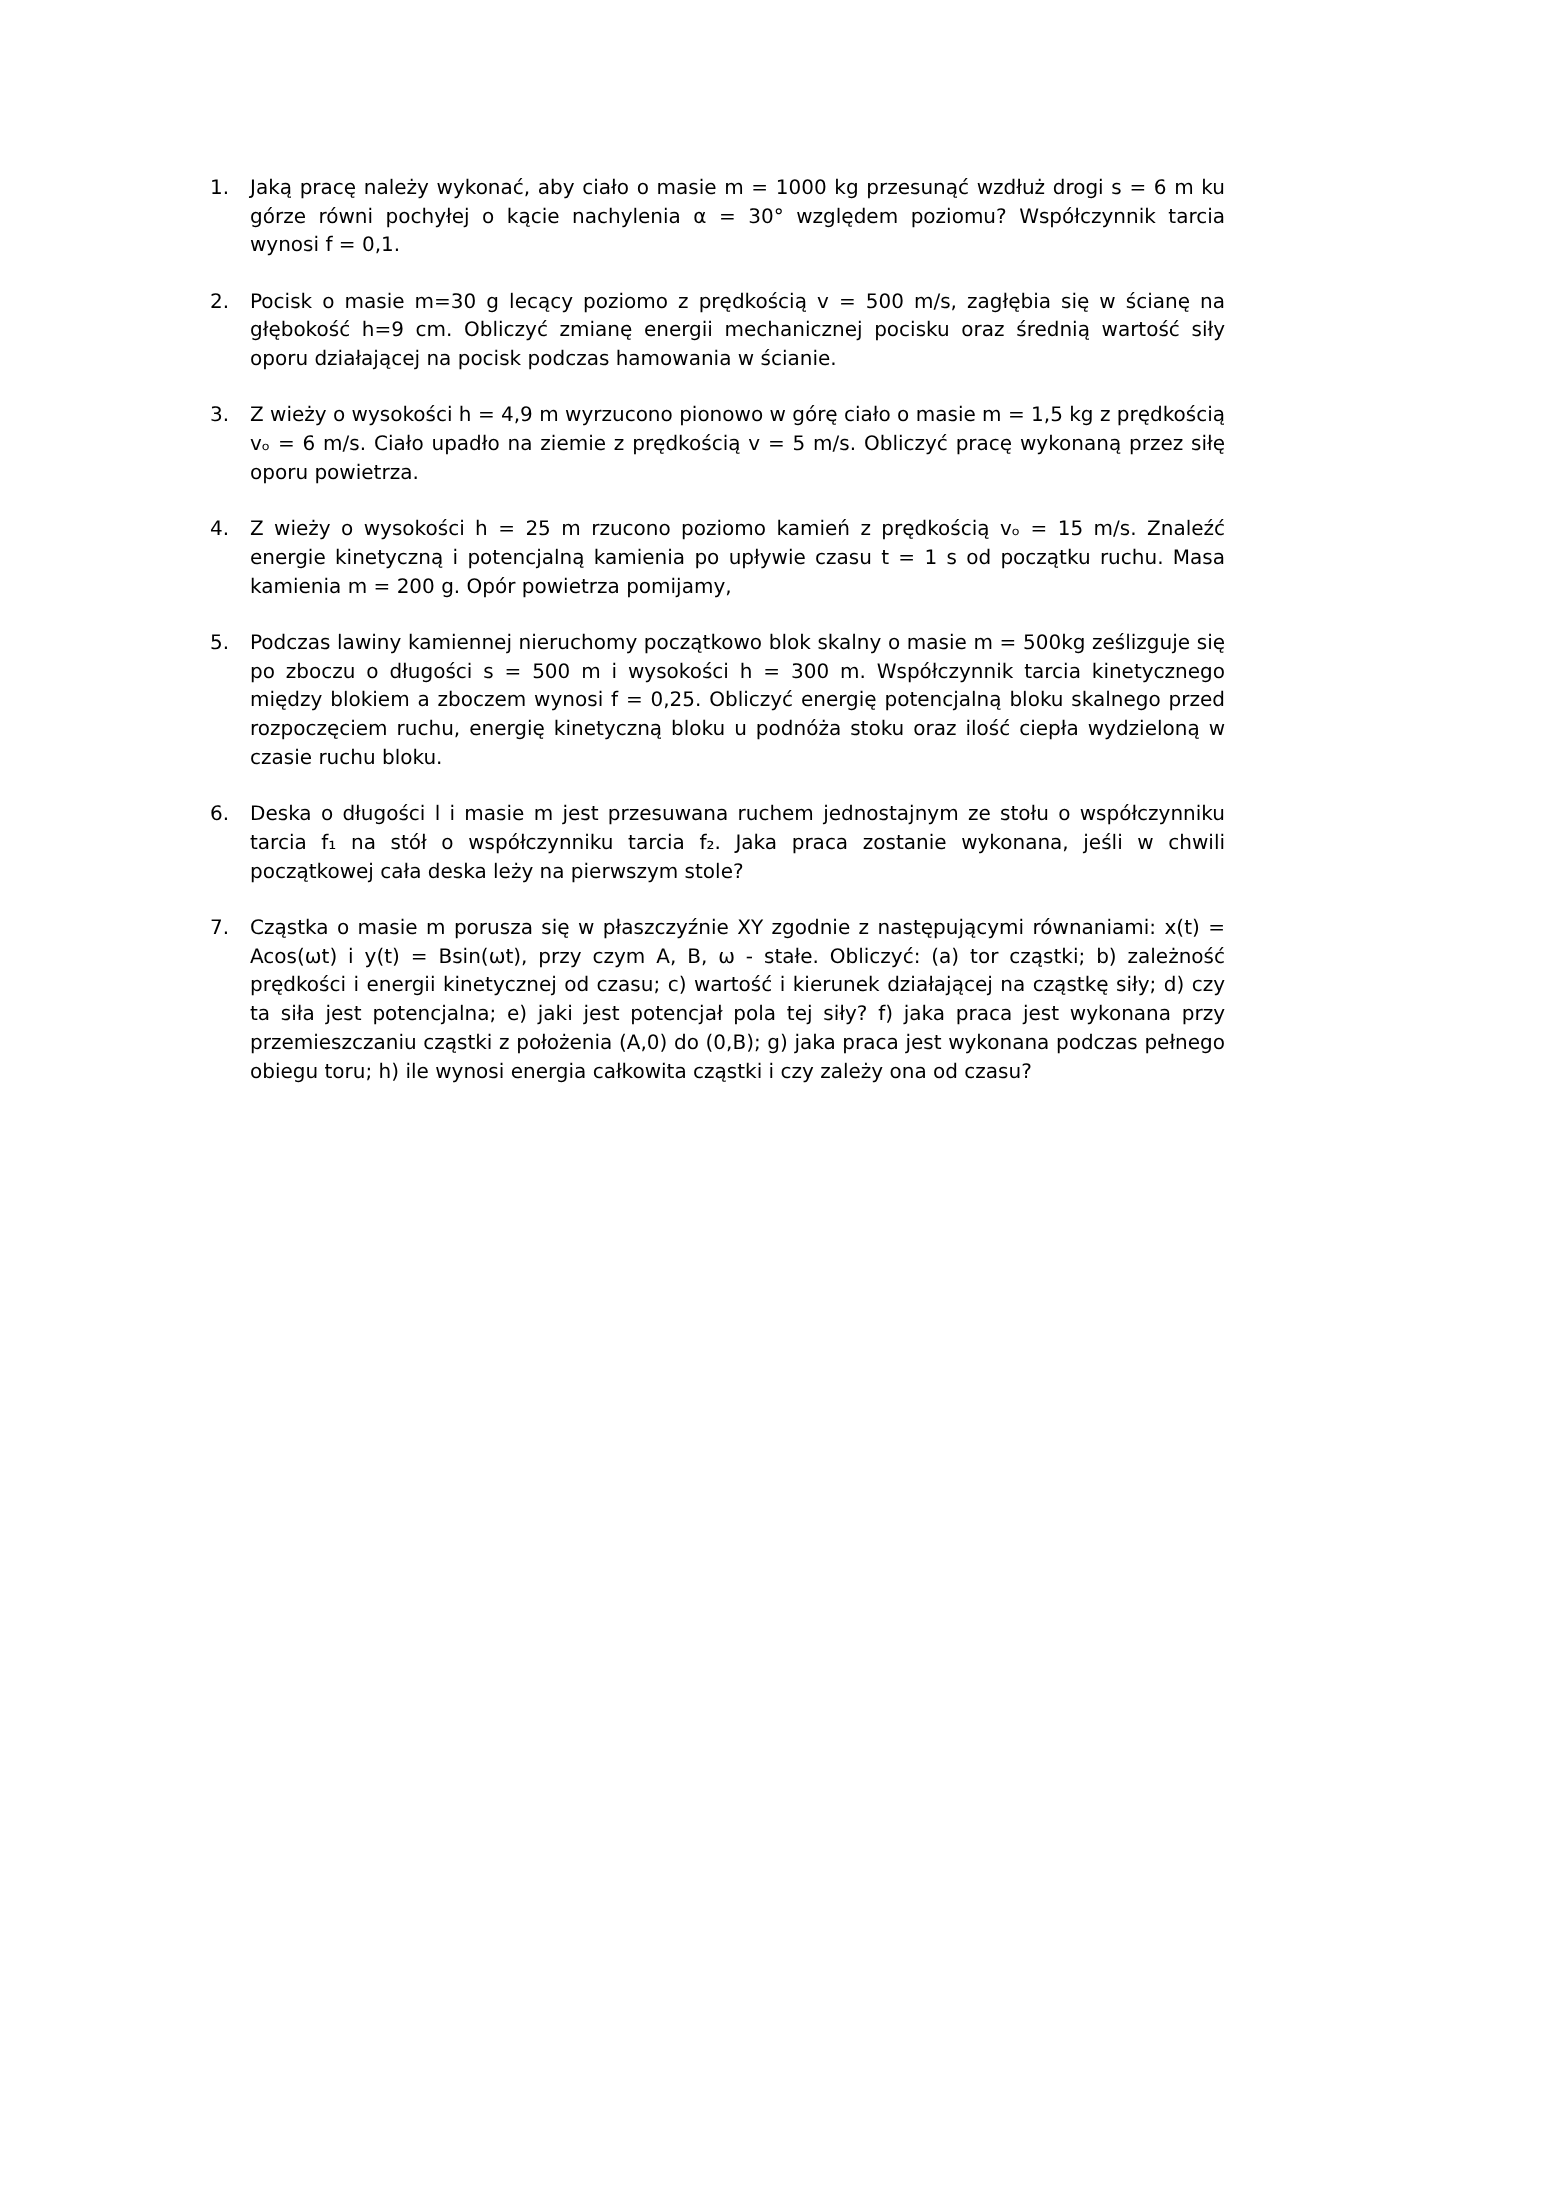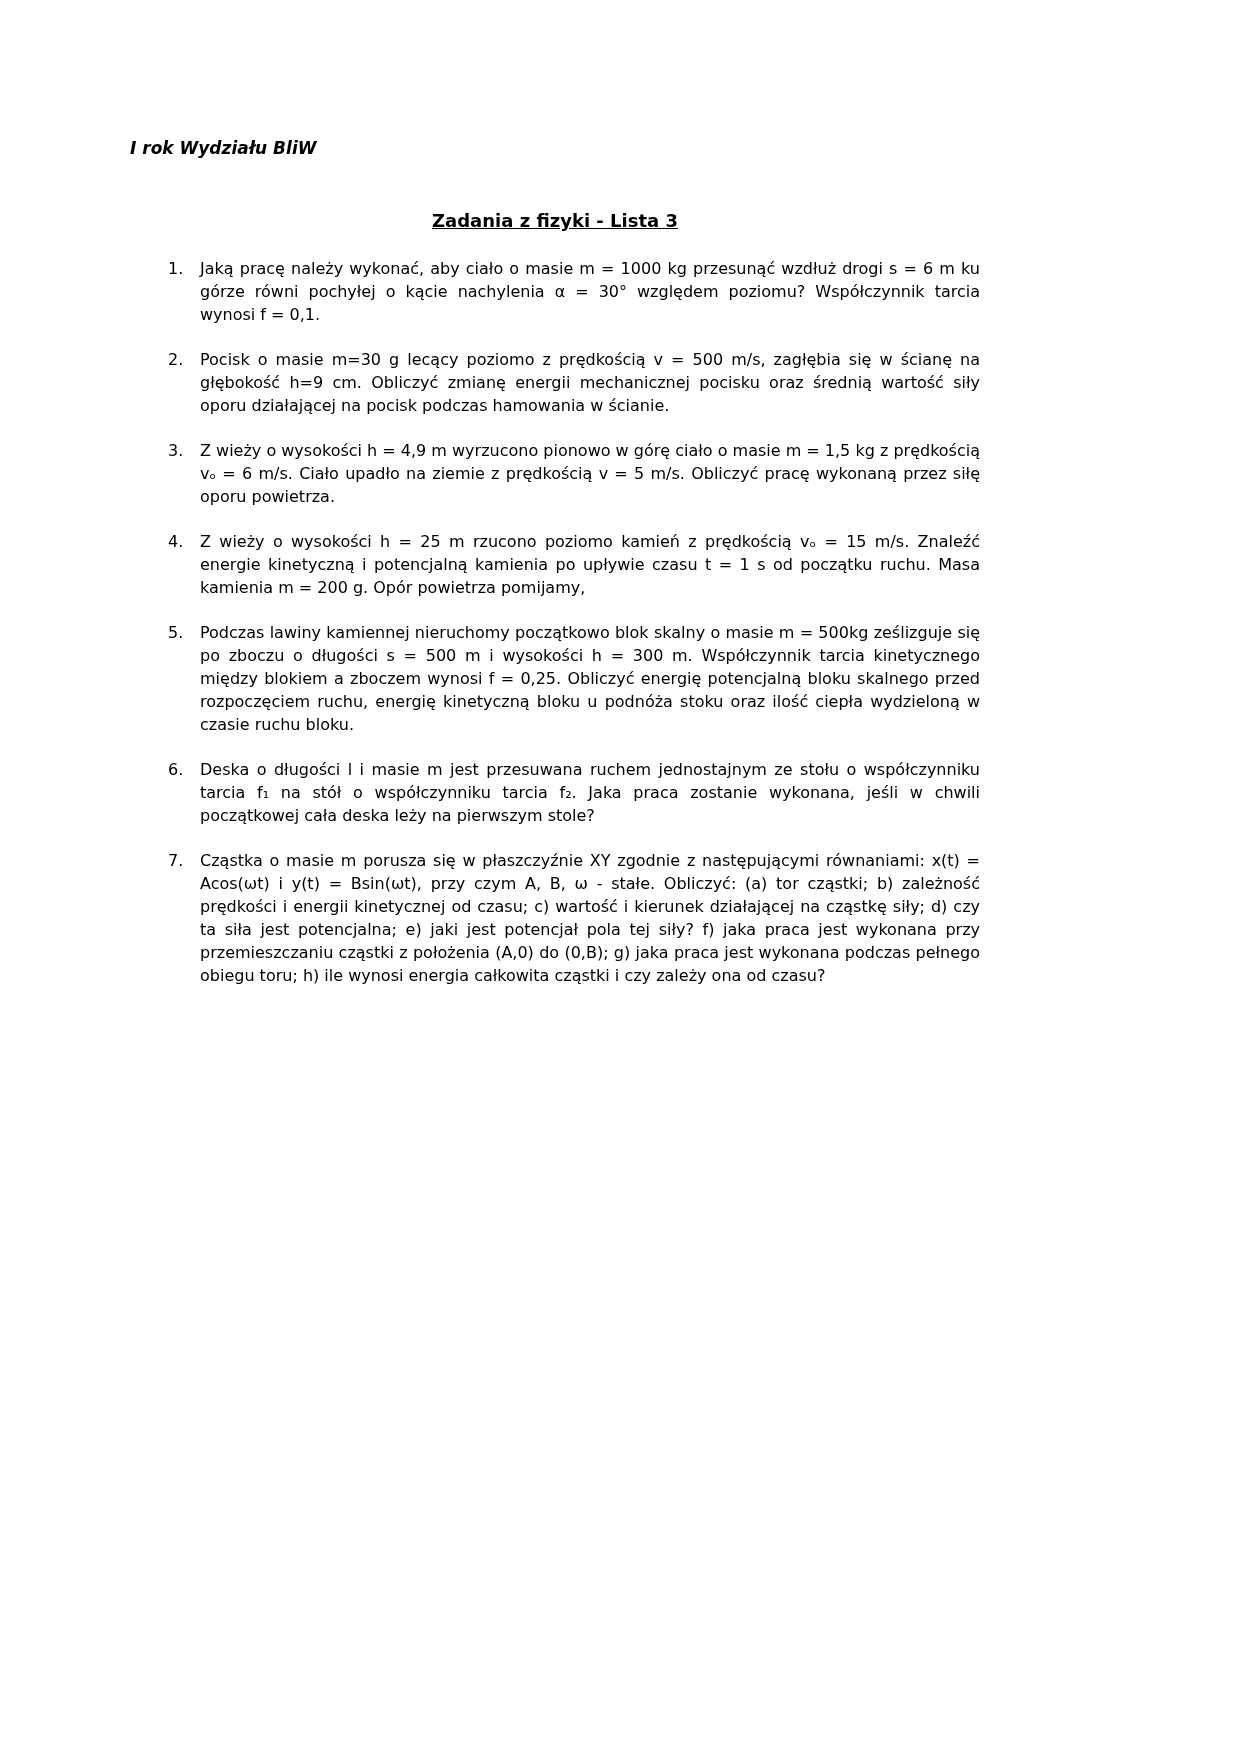--- a/index.html
+++ b/index.html
@@ -56,23 +56,21 @@
     font-size: 16px;
     line-height: 23px;
     text-align: justify;
   }
 </style>
 </head>
 <body>
 
 <div class="page">
 
-  <div class="doc-header">I rok Wydziału BliW</div>
 
-  <div class="doc-title">Zadania z fizyki - Lista 3</div>
 
   <div class="problem-list">
 
     <div class="problem-item">
       <div class="problem-number">1.</div>
       <div class="problem-text">Jaką pracę należy wykonać, aby ciało o masie m = 1000 kg przesunąć wzdłuż drogi s = 6 m ku górze równi pochyłej o kącie nachylenia α = 30° względem poziomu? Współczynnik tarcia wynosi f = 0,1.</div>
     </div>
 
     <div class="problem-item">
       <div class="problem-number">2.</div>

